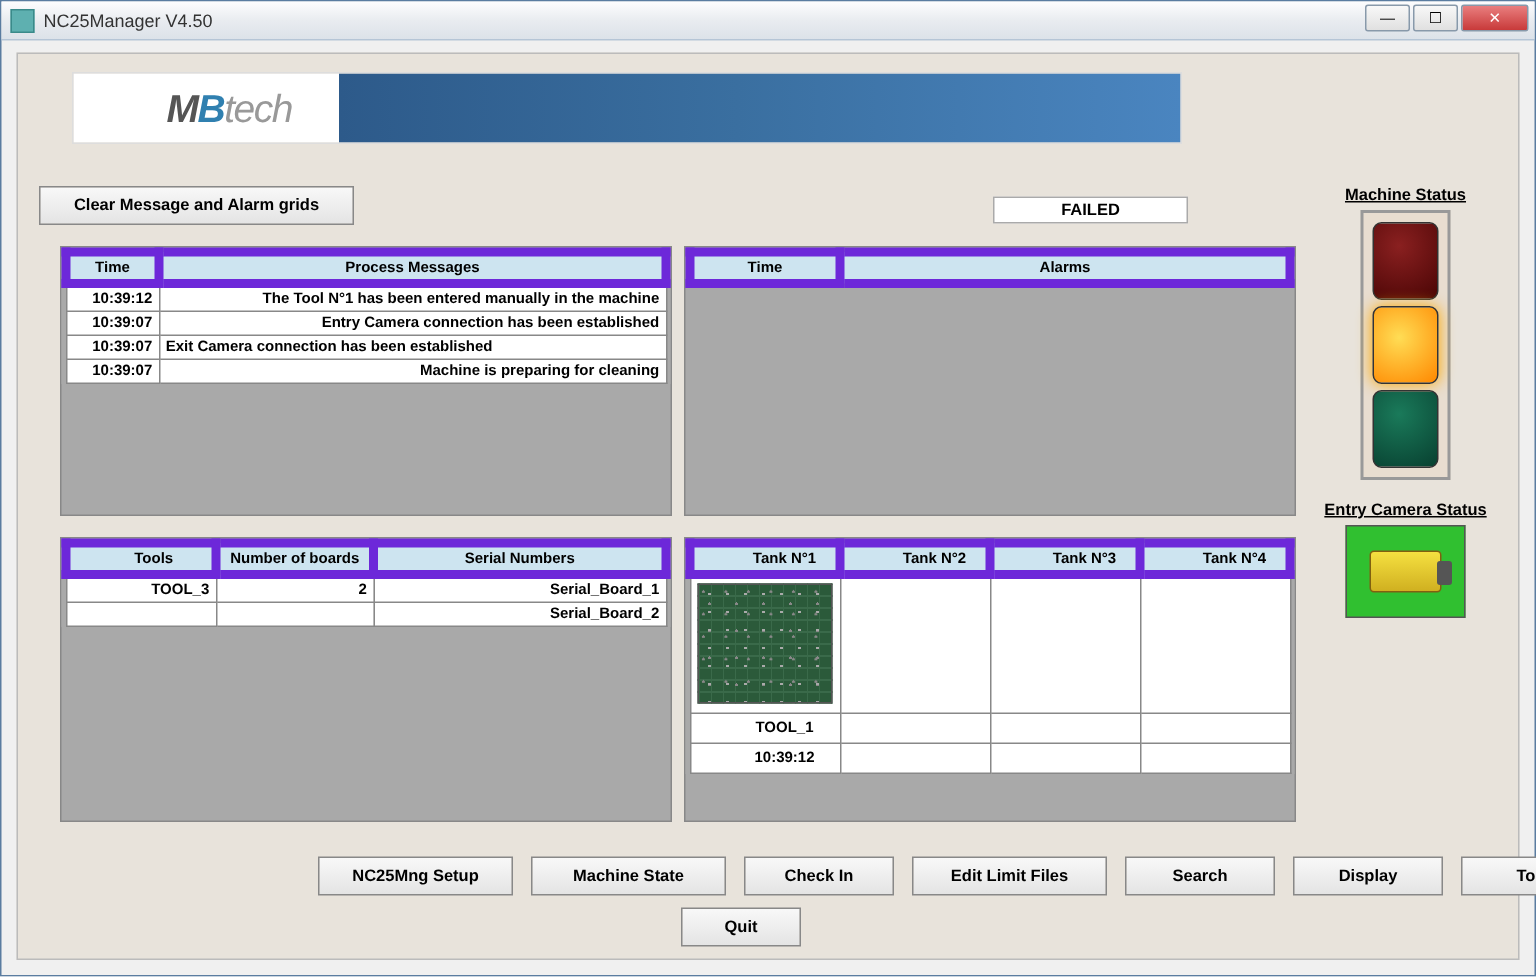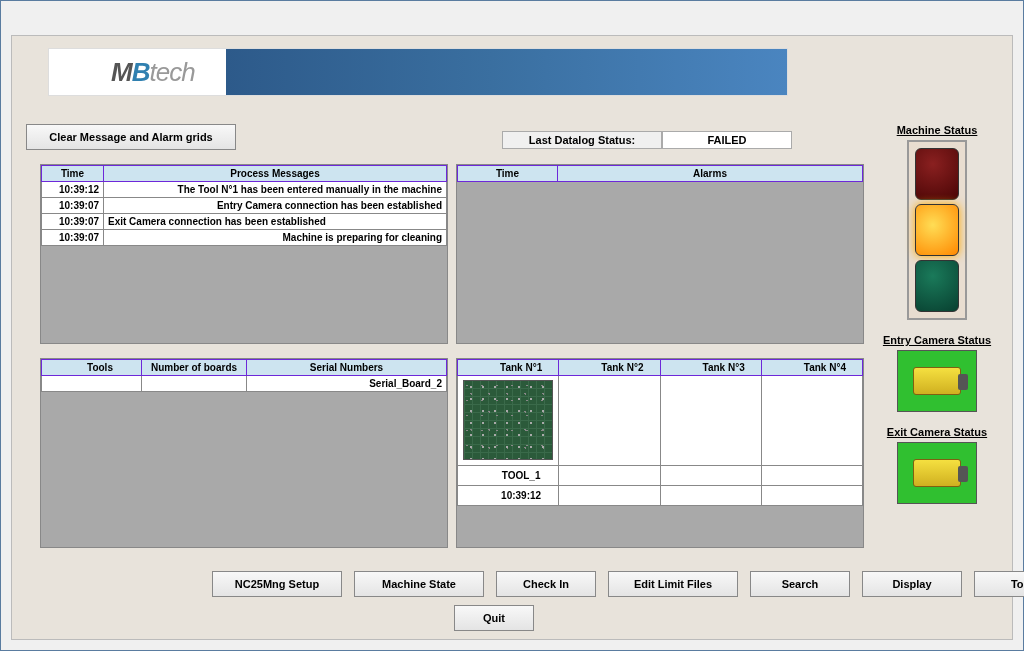--- a/index.html
+++ b/index.html
@@ -149,21 +149,21 @@
     background: #a9a9a9;
     border: 1px solid #888;
   }
   .grid table {
     border-collapse: collapse;
     width: 100%;
     background: #a9a9a9;
   }
   .grid th {
     background: #cde4f0;
-    border: 1px solid #6d28d9;
+    border: 6px solid #6d28d9;
     font-weight: bold;
     font-size: 10px;
     padding: 2px 4px;
     text-align: center;
     height: 16px;
   }
   .grid td {
     background: #fff;
     border: 1px solid #888;
     font-size: 10px;
@@ -286,32 +286,40 @@
     width: 80px;
     height: 26px;
     font-weight: bold;
   }
 </style>
 </head>
 <body>
 
 <div class="window">
 
+  <div class="titlebar">
+    <span class="titlebar-icon"></span>
+    <span class="titlebar-text">NC25Manager V4.50</span>
+    <div class="window-controls">
+      <div class="win-btn">—</div>
+      <div class="win-btn">☐</div>
+      <div class="win-btn close">✕</div>
+    </div>
+  </div>
 
   <div class="content-area">
 
     <div class="logo-banner">
       <span class="logo-text">
         <span class="m">M</span><span class="b">B</span><span class="tech">tech</span>
       </span>
     </div>
 
     <button class="button-ui clear-btn">Clear Message and Alarm grids</button>
 
-    <div class="datalog-label">Last Datalog Status:</div>
     <div class="datalog-value">FAILED</div>
 
     <div class="grid" id="grid-messages">
       <table>
         <thead>
           <tr>
             <th class="time">Time</th>
             <th>Process Messages</th>
           </tr>
         </thead>
@@ -351,20 +359,25 @@
     <div class="grid" id="grid-tools">
       <table>
         <thead>
           <tr>
             <th class="c1">Tools</th>
             <th class="c2">Number of boards</th>
             <th>Serial Numbers</th>
           </tr>
         </thead>
         <tbody id="tools-body">
+            <tr>
+              <td style="text-align: right;">TOOL_3</td>
+              <td style="text-align: right;">2</td>
+              <td style="text-align: right;">Serial_Board_1</td>
+            </tr>
             <tr>
               <td style="text-align: right;"></td>
               <td style="text-align: right;"></td>
               <td style="text-align: right;">Serial_Board_2</td>
             </tr>
           </tbody>
       </table>
     </div>
 
     <div class="grid" id="grid-tanks">
@@ -406,26 +419,20 @@
         <div class="light red"></div>
         <div class="light orange"></div>
         <div class="light green"></div>
       </div>
       <div class="cam-status">
         <div class="status-label">Entry Camera Status</div>
         <div class="cam-box">
             <div class="cam-icon"></div>
           </div>
       </div>
-      <div class="cam-status">
-        <div class="status-label">Exit Camera Status</div>
-        <div class="cam-box">
-            <div class="cam-icon"></div>
-          </div>
-      </div>
     </div>
 
     <div class="bottom-buttons">
       <button class="button-ui wide">NC25Mng Setup</button>
       <button class="button-ui wide">Machine State</button>
       <button class="button-ui">Check In</button>
       <button class="button-ui wide">Edit Limit Files</button>
       <button class="button-ui">Search</button>
       <button class="button-ui">Display</button>
       <button class="button-ui xwide">Tool Mng</button>

